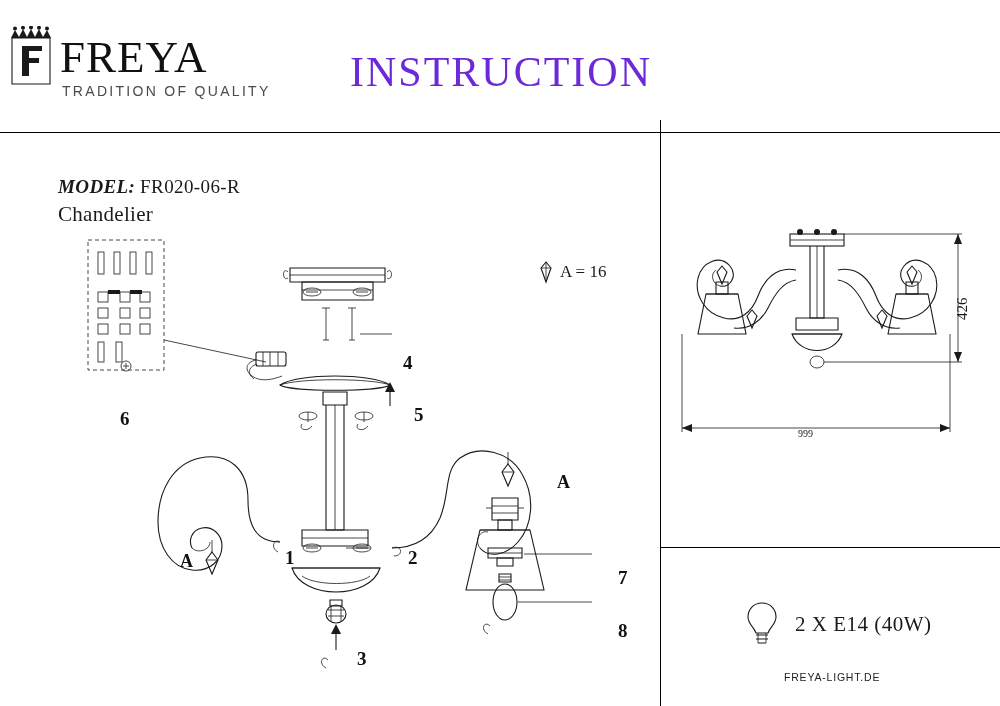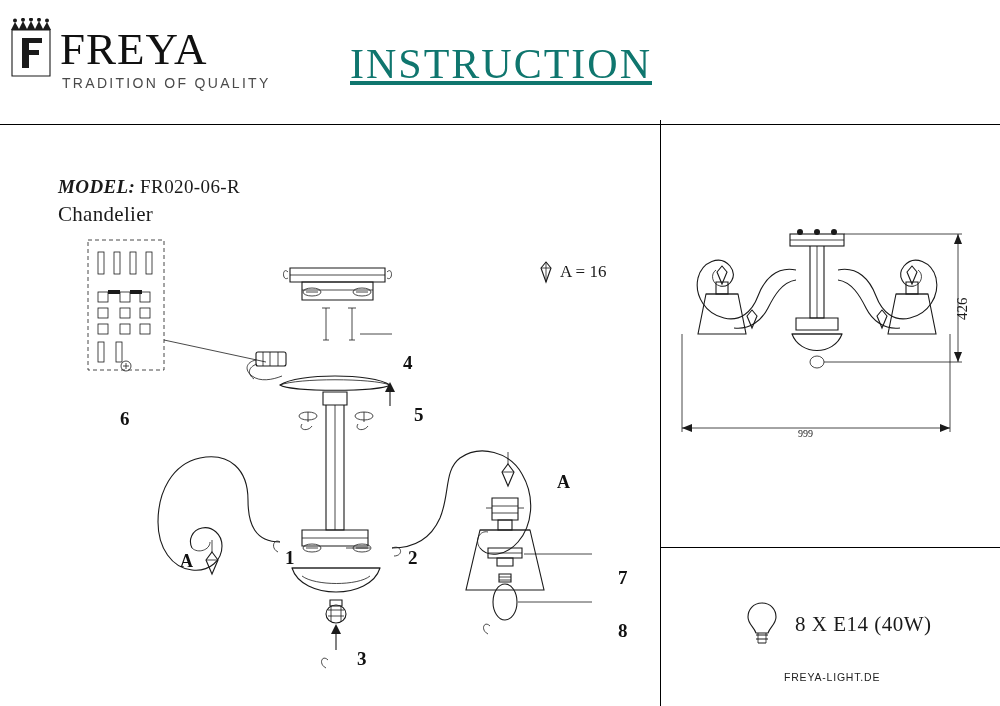--- a/index.html
+++ b/index.html
@@ -18,21 +18,21 @@
   .page {
     position: absolute;
     inset: 0;
     width: 1000px;
     height: 706px;
   }
 
   
   .header {
     position: absolute;
-    left: 0; top: 4px;
+    left: 0; top: 12px;
     width: 996px; height: 120px;
   }
   .logo-wrap {
     position: absolute;
     left: 8px; top: 14px;
     display: flex;
     align-items: flex-start;
   }
   .logo-mark {
     width: 46px; height: 62px;
@@ -56,22 +56,21 @@
     color: #4a4a4a;
     margin-top: 4px;
     margin-left: 2px;
   }
   .header-title {
     position: absolute;
     left: 350px; top: 36px;
     font-family: "Liberation Serif", serif;
     font-size: 42px;
     letter-spacing: 2px;
-    color: #0f766e;
-    text-decoration: underline;
+    color: #6d28d9;
   }
   .header-rule {
     position: absolute;
     left: 0; top: 120px;
     width: 1000px; height: 1px;
     background: #000;
   }
 
   
   .v-divider {
@@ -442,18 +441,18 @@
   <div class="dim-width">999</div>
 
   <div class="lamp-spec">
     <span>
       <svg width="34" height="48" viewBox="0 0 34 48">
         <path class="dw" d="M17 3 C8 3, 3 10, 3 17 C3 24, 9 27, 11 33 L23 33 C25 27, 31 24, 31 17 C31 10, 26 3, 17 3 Z"></path>
         <path class="dw" d="M11 35 L23 35 M11 39 L23 39 M13 43 L21 43"></path>
         <path class="dw-thin" d="M13 33 L13 43 M21 33 L21 43"></path>
       </svg>
     </span>
-    <span class="lamp-spec-text">8 X E14 (40W)</span>
+    <span class="lamp-spec-text">2 X E14 (40W)</span>
   </div>
 
   <div class="site-url">FREYA-LIGHT.DE</div>
 
 </div>
 
 </body></html>

